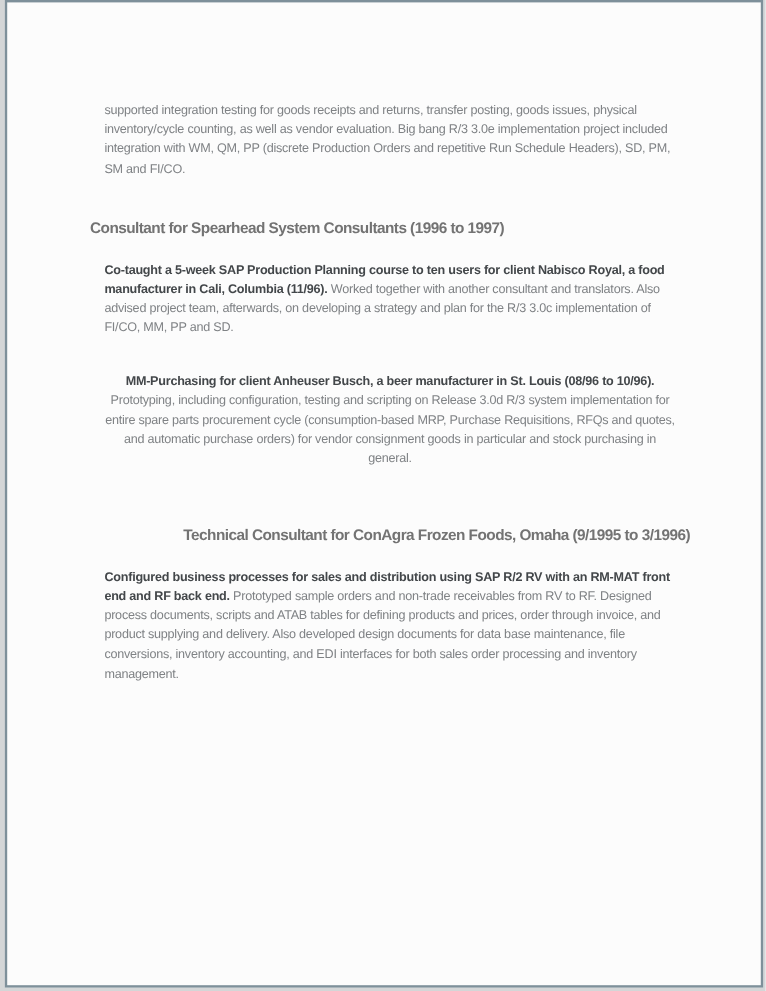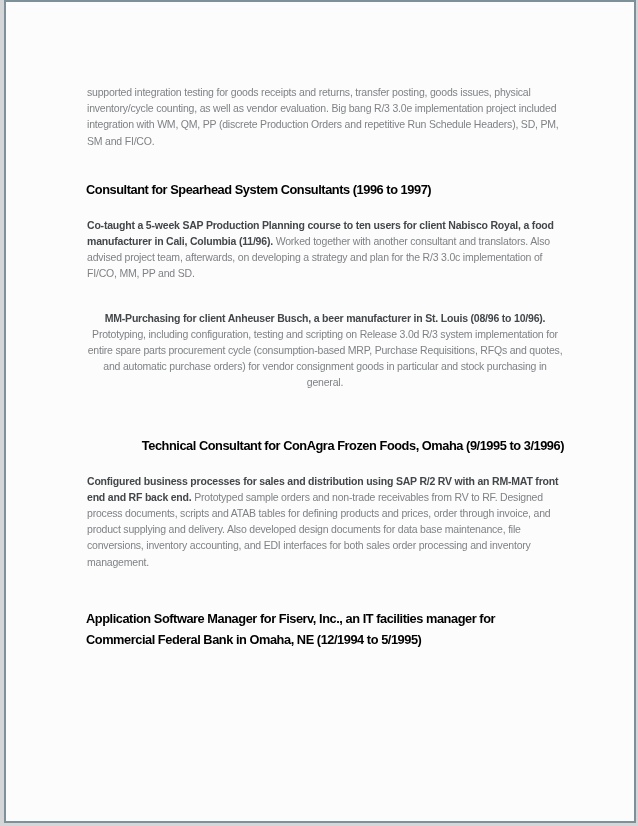--- a/index.html
+++ b/index.html
@@ -26,23 +26,23 @@
     font-size: 10.5px;
     line-height: 16.2px;
     letter-spacing: -0.2px;
   }
   .para { margin: 12px; }
   .lead {
     font-weight: bold;
     color: #43474a;
   }
   .heading {
-    margin: 11px;
+    margin: 0;
     font-weight: bold;
-    color: #000000;
+    color: #737373;
     font-size: 12.8px;
     line-height: 21px;
     letter-spacing: -0.45px;
     white-space: pre;
   }
   .mt30 { margin-top: 30px; }
   .mt17 { margin-top: 17px; }
   .mt28 { margin-top: 28px; text-align: center; }
   .mt44 { margin-top: 44px; text-align: right; }
   .mt38 { margin-top: 38px; }
@@ -59,18 +59,16 @@
     <h2 class="heading mt30">Consultant for Spearhead System Consultants (1996 to 1997)</h2>
 
     <p class="para mt17"><span class="lead">Co-taught a 5-week SAP Production Planning course to ten users for client Nabisco Royal, a food manufacturer in Cali, Columbia (11/96).</span> <span>Worked together with another consultant and translators.  Also advised project team, afterwards, on developing a strategy and plan for the R/3 3.0c implementation of FI/CO, MM, PP and SD.</span></p>
 
     <p class="para mt28"><span class="lead">MM-Purchasing for client Anheuser Busch, a beer manufacturer in St. Louis (08/96 to 10/96).</span> <span>Prototyping, including configuration, testing and scripting on Release 3.0d R/3 system implementation for entire spare parts procurement cycle (consumption-based MRP, Purchase Requisitions, RFQs and quotes, and automatic purchase orders) for vendor consignment goods in particular and stock purchasing in general.</span></p>
 
     <h2 class="heading mt44">Technical Consultant for ConAgra Frozen Foods, Omaha (9/1995 to 3/1996)</h2>
 
     <p class="para mt17"><span class="lead">Configured business processes for sales and distribution using SAP R/2 RV with an RM-MAT front end and RF back end.</span> <span>Prototyped sample orders and non-trade receivables from RV to RF.  Designed process documents, scripts and ATAB tables for defining products and prices, order through invoice, and product supplying and delivery. Also developed design documents for data base maintenance, file conversions, inventory accounting, and EDI interfaces for both sales order processing and inventory management.</span></p>
 
-    <h2 class="heading mt38">Application Software Manager for Fiserv, Inc., an IT facilities manager for
-Commercial Federal Bank in Omaha, NE (12/1994 to 5/1995)</h2>
 
 
   </div>
 </div>
 
 </body></html>

